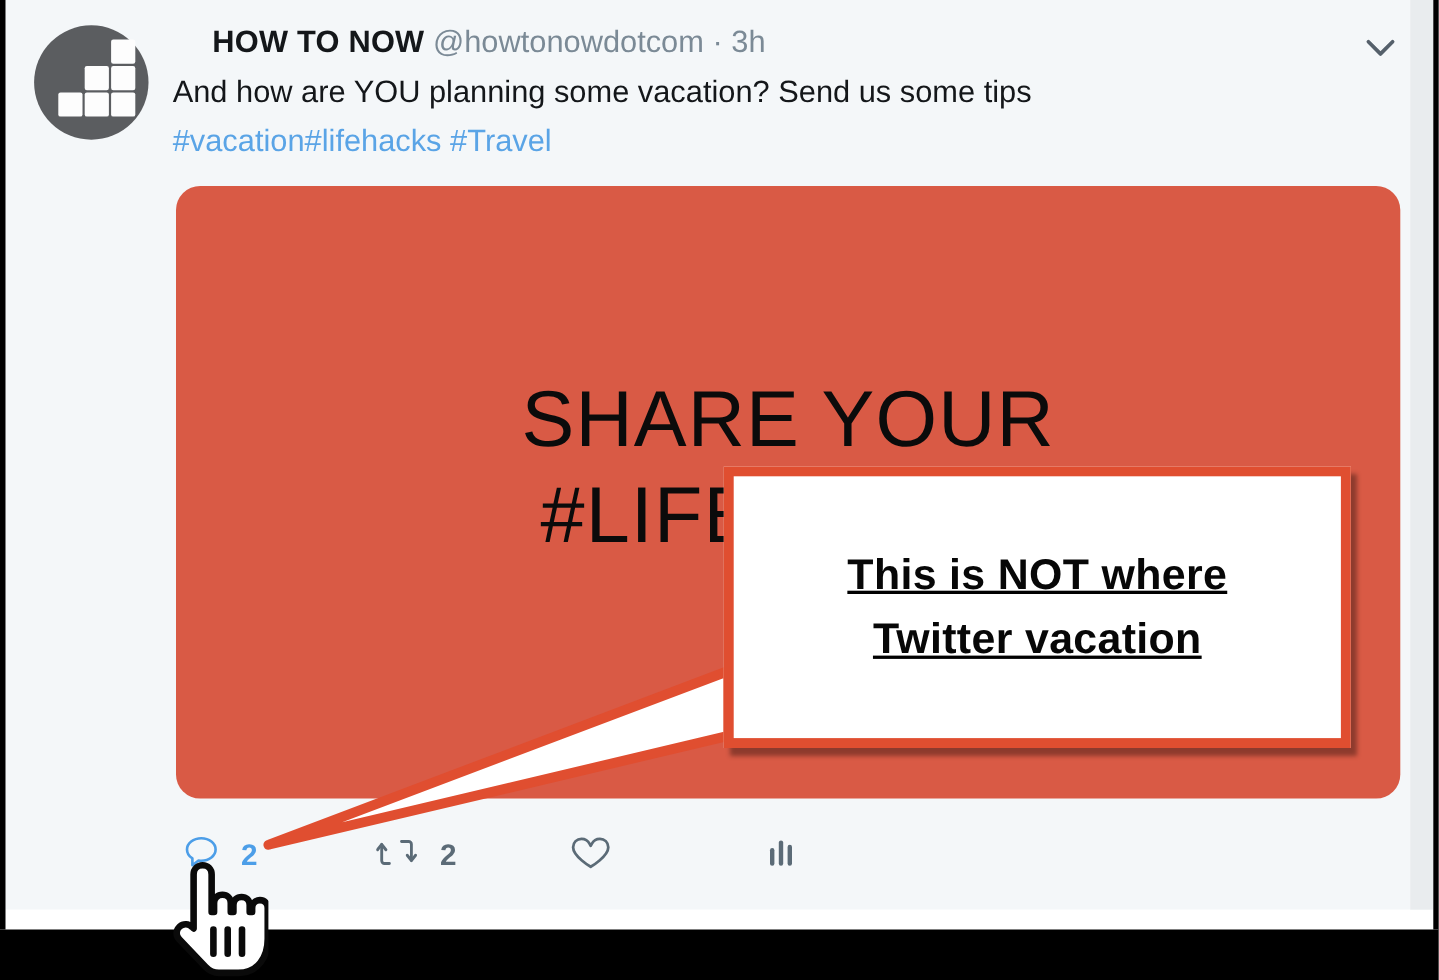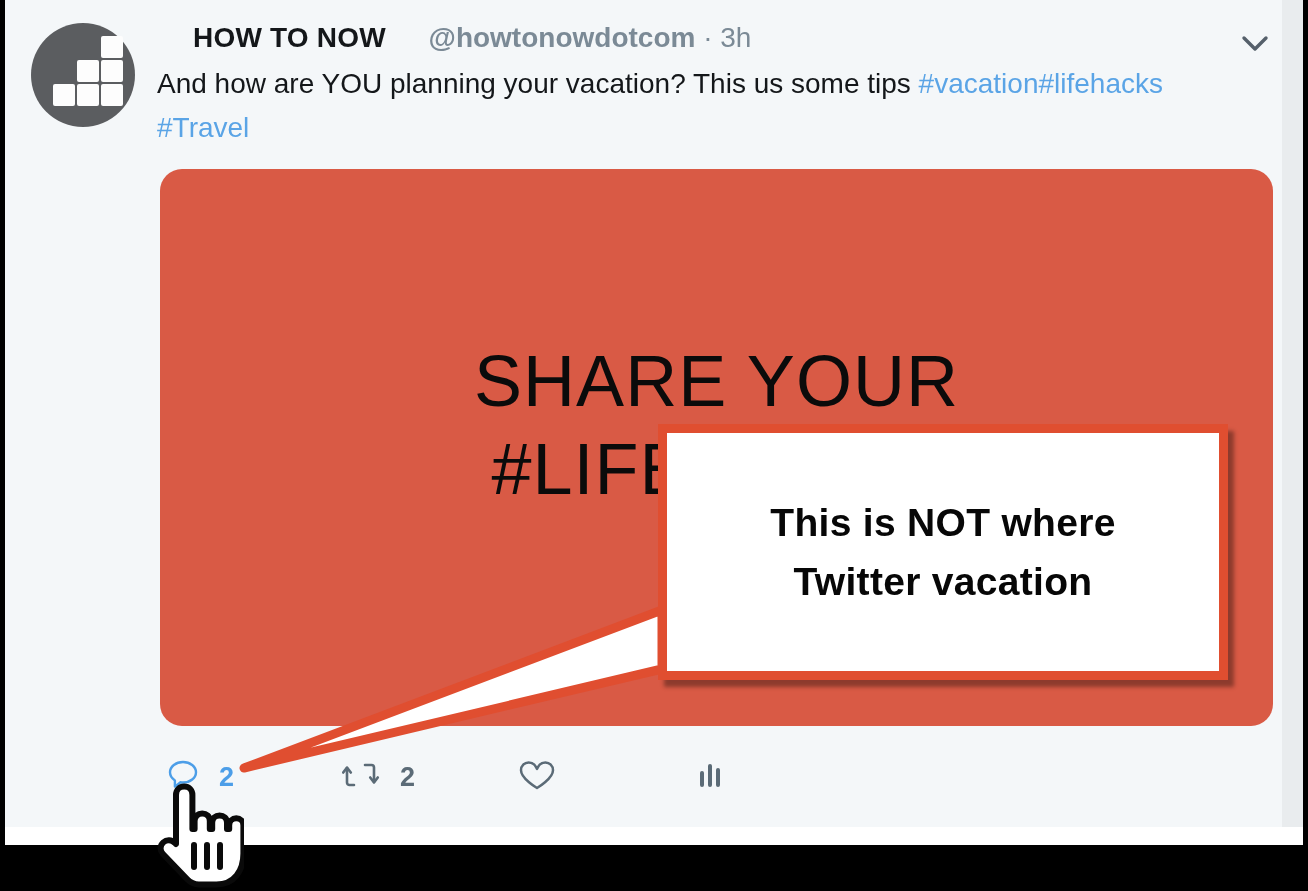--- a/index.html
+++ b/index.html
@@ -48,21 +48,21 @@
   .avatar .b3 { left:70px; top:61px; width:22px; height:22px; }
   .avatar .b4 { left:46px; top:37px; width:22px; height:22px; }
   .avatar .b5 { left:70px; top:37px; width:22px; height:22px; }
   .avatar .b6 { left:70px; top:13px; width:22px; height:22px; }
 
   .tweet-head {
     position:absolute; left:157px; top:20px; width:1040px;
     font-size:28px; line-height:36px; white-space:nowrap;
   }
   .display-name { font-weight:bold; color:#14171A; letter-spacing:.2px;margin-left:36px; }
-  .handle { color:#7B8A96; font-weight:700;margin-left:35px; }
+  .handle { color:#7B8A96; font-weight:400; }
   .dot-sep { color:#7B8A96; }
   .time { color:#7B8A96;text-align:right; }
 
   .tweet-body {
     position:absolute; left:157px; top:62px; width:1010px;
     font-size:28px; line-height:44px; color:#14171A;
   }
   .tweet-body .hash { color:#5AA4E6; }
 
   .chevron {
@@ -124,21 +124,21 @@
   }
 
   
   .callout {
     position:absolute; left:658px; top:424px;
     width:570px; height:256px;
     background:#FFFFFF;
     border:9px solid #E04E30;
     box-shadow:6px 7px 4px rgba(0,0,0,.35);
     z-index:30;
-    display:flex; align-items:center; justify-content:center;
+    display:flex; align-items:center; justify-content:center;text-decoration:underline;
   }
   .callout-text {
     text-align:center;
     font-size:39px; line-height:59px;
     font-weight:bold; color:#070707;
     letter-spacing:.3px;
   }
 
   
   .cursor {
@@ -161,21 +161,21 @@
     <span class="blk b3"></span>
     <span class="blk b4"></span>
     <span class="blk b5"></span>
     <span class="blk b6"></span>
   </div>
 
   <div class="tweet-head">
     <span class="display-name">HOW TO NOW</span><span>&nbsp;</span><span class="handle">@howtonowdotcom</span><span>&nbsp;</span><span class="dot-sep">·</span><span>&nbsp;</span><span class="time">3h</span>
   </div>
 
-  <div class="tweet-body"><span>And how are YOU planning your vacation? This us some tips </span><span class="hash">#vacation</span><span class="hash">#lifehacks</span><span> </span><span class="hash">#Travel</span></div>
+  <div class="tweet-body"><span>And how are YOU planning some vacation? Send us some tips </span><span class="hash">#vacation</span><span class="hash">#lifehacks</span><span> </span><span class="hash">#Travel</span></div>
 
   <div class="chevron">
     <svg width="42" height="42" viewBox="0 0 42 42">
       <polyline points="10,16 21,27 32,16" fill="none" stroke="#55606B" stroke-width="3.4" stroke-linecap="round" stroke-linejoin="round"></polyline>
     </svg>
   </div>
 
   <div class="media">
     <div class="media-text">
       <div>SHARE YOUR</div>

